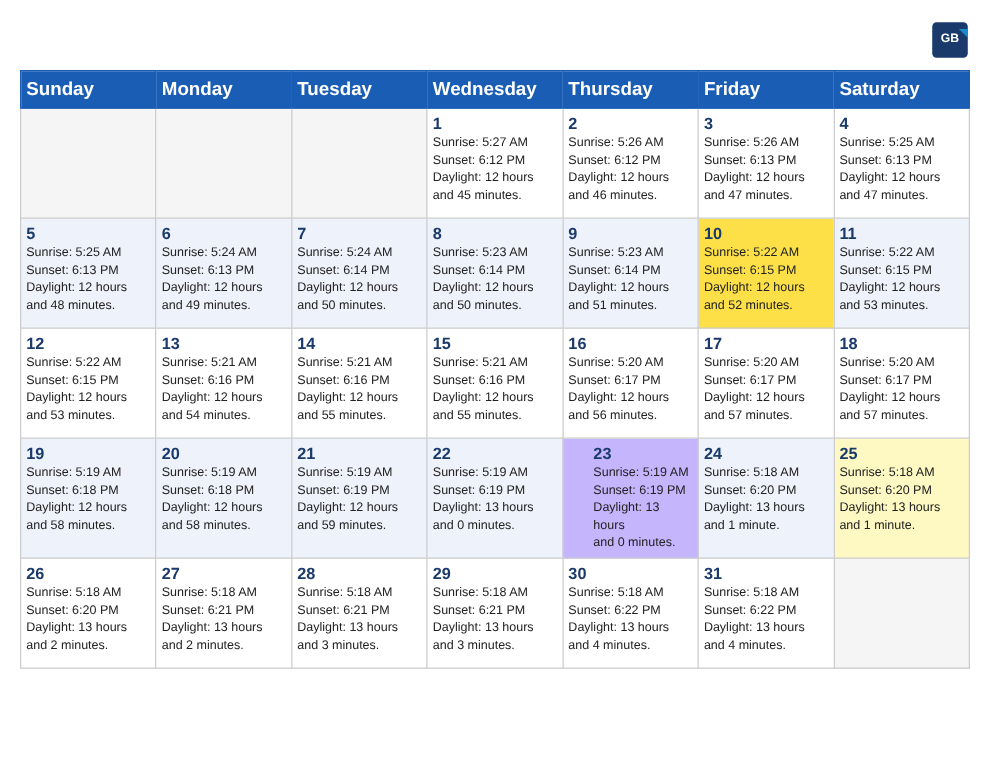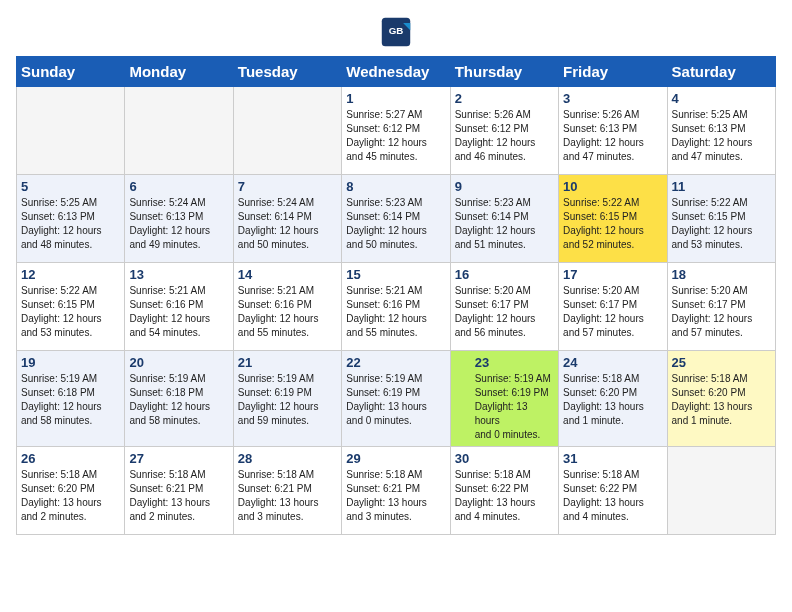--- a/index.html
+++ b/index.html
@@ -5,21 +5,21 @@
     * { box-sizing: border-box; margin: 0; padding: 0; }
     body {
       font-family: Arial, sans-serif;
       background: #fff;
       width: 792px;
       min-height: 612px;
       padding: 16px;
     }
     .header-section {
       display: flex;
-      justify-content: center;
+      justify-content: flex-end;
       align-items: flex-start;
       margin-bottom: 8px;
     }
     .logo {
       display: flex;
       align-items: center;
       gap: 4px;
     }
     .logo-text {
       font-size: 18px;
@@ -275,21 +275,21 @@
 Daylight: 12 hours
 and 59 minutes.</div>
         </td>
         <td style="background: rgb(238, 242, 250);">
           <span class="day-number">22</span>
           <div class="day-info" style="white-space: pre-line;">Sunrise: 5:19 AM
 Sunset: 6:19 PM
 Daylight: 13 hours
 and 0 minutes.</div>
         </td>
-        <td style="background: #bef264; padding-left: 24px;">
+        <td style="background: #c4b5fd; padding-left: 24px;">
           <span class="day-number">23</span>
           <div class="day-info" style="white-space: pre-line;">Sunrise: 5:19 AM
 Sunset: 6:19 PM
 Daylight: 13 hours
 and 0 minutes.</div>
         </td>
         <td style="background: rgb(238, 242, 250);">
           <span class="day-number">24</span>
           <div class="day-info" style="white-space: pre-line;">Sunrise: 5:18 AM
 Sunset: 6:20 PM

